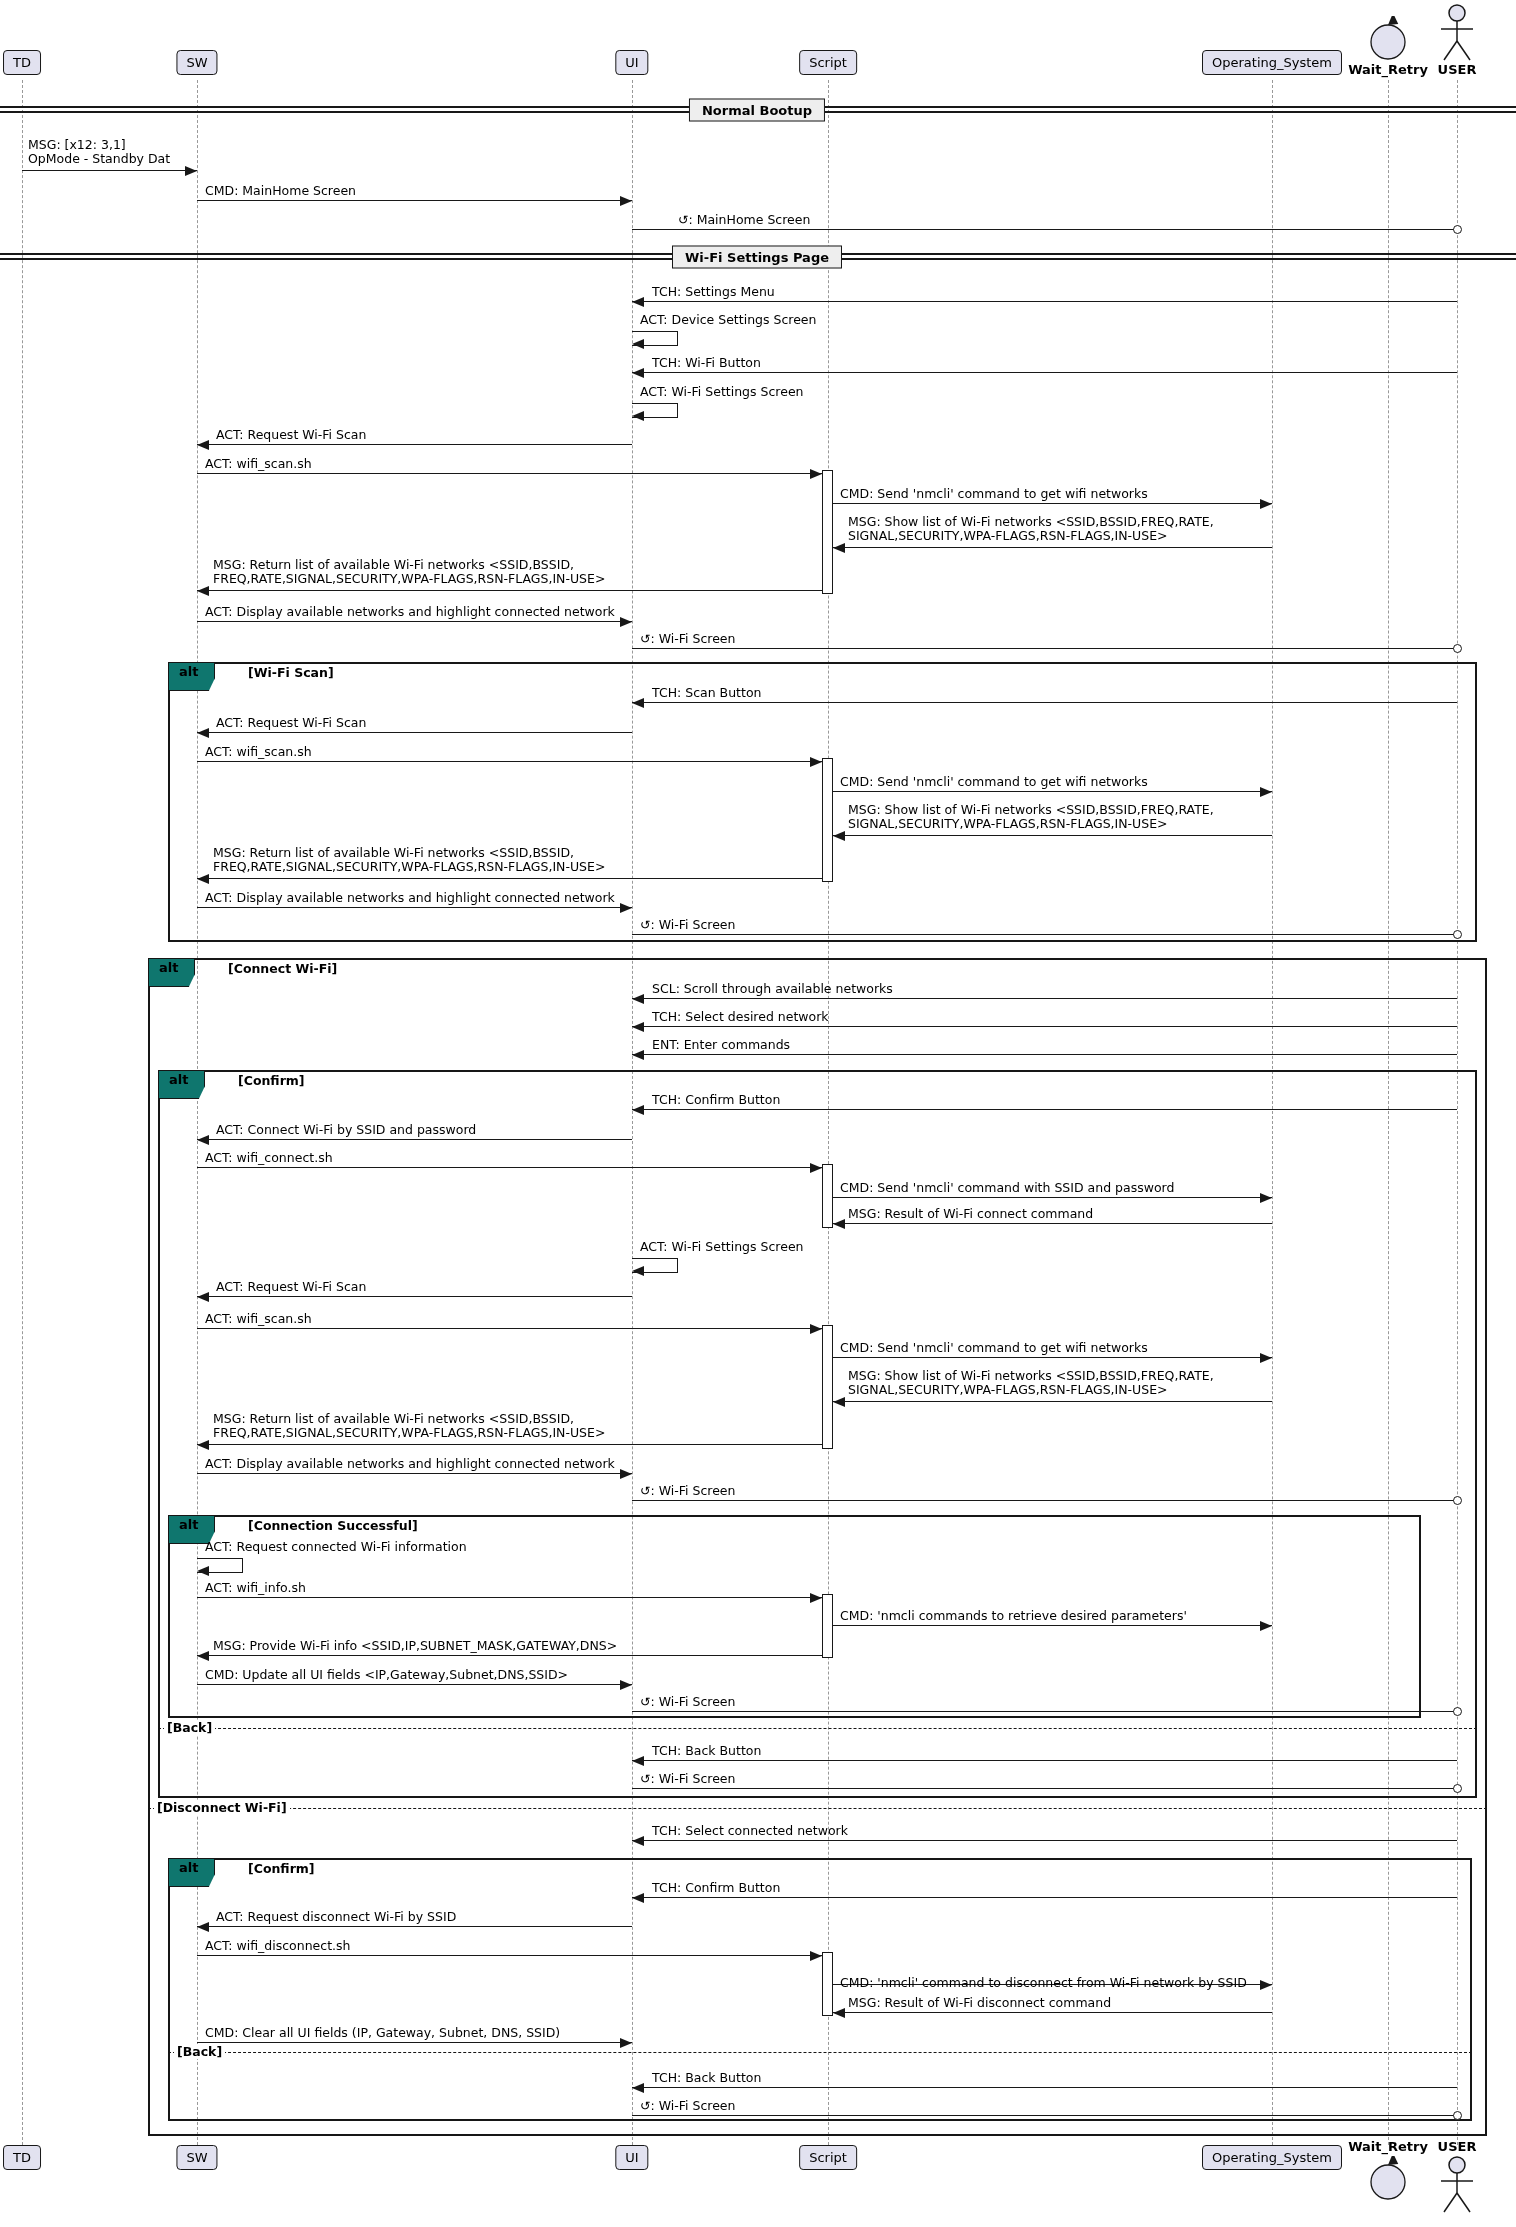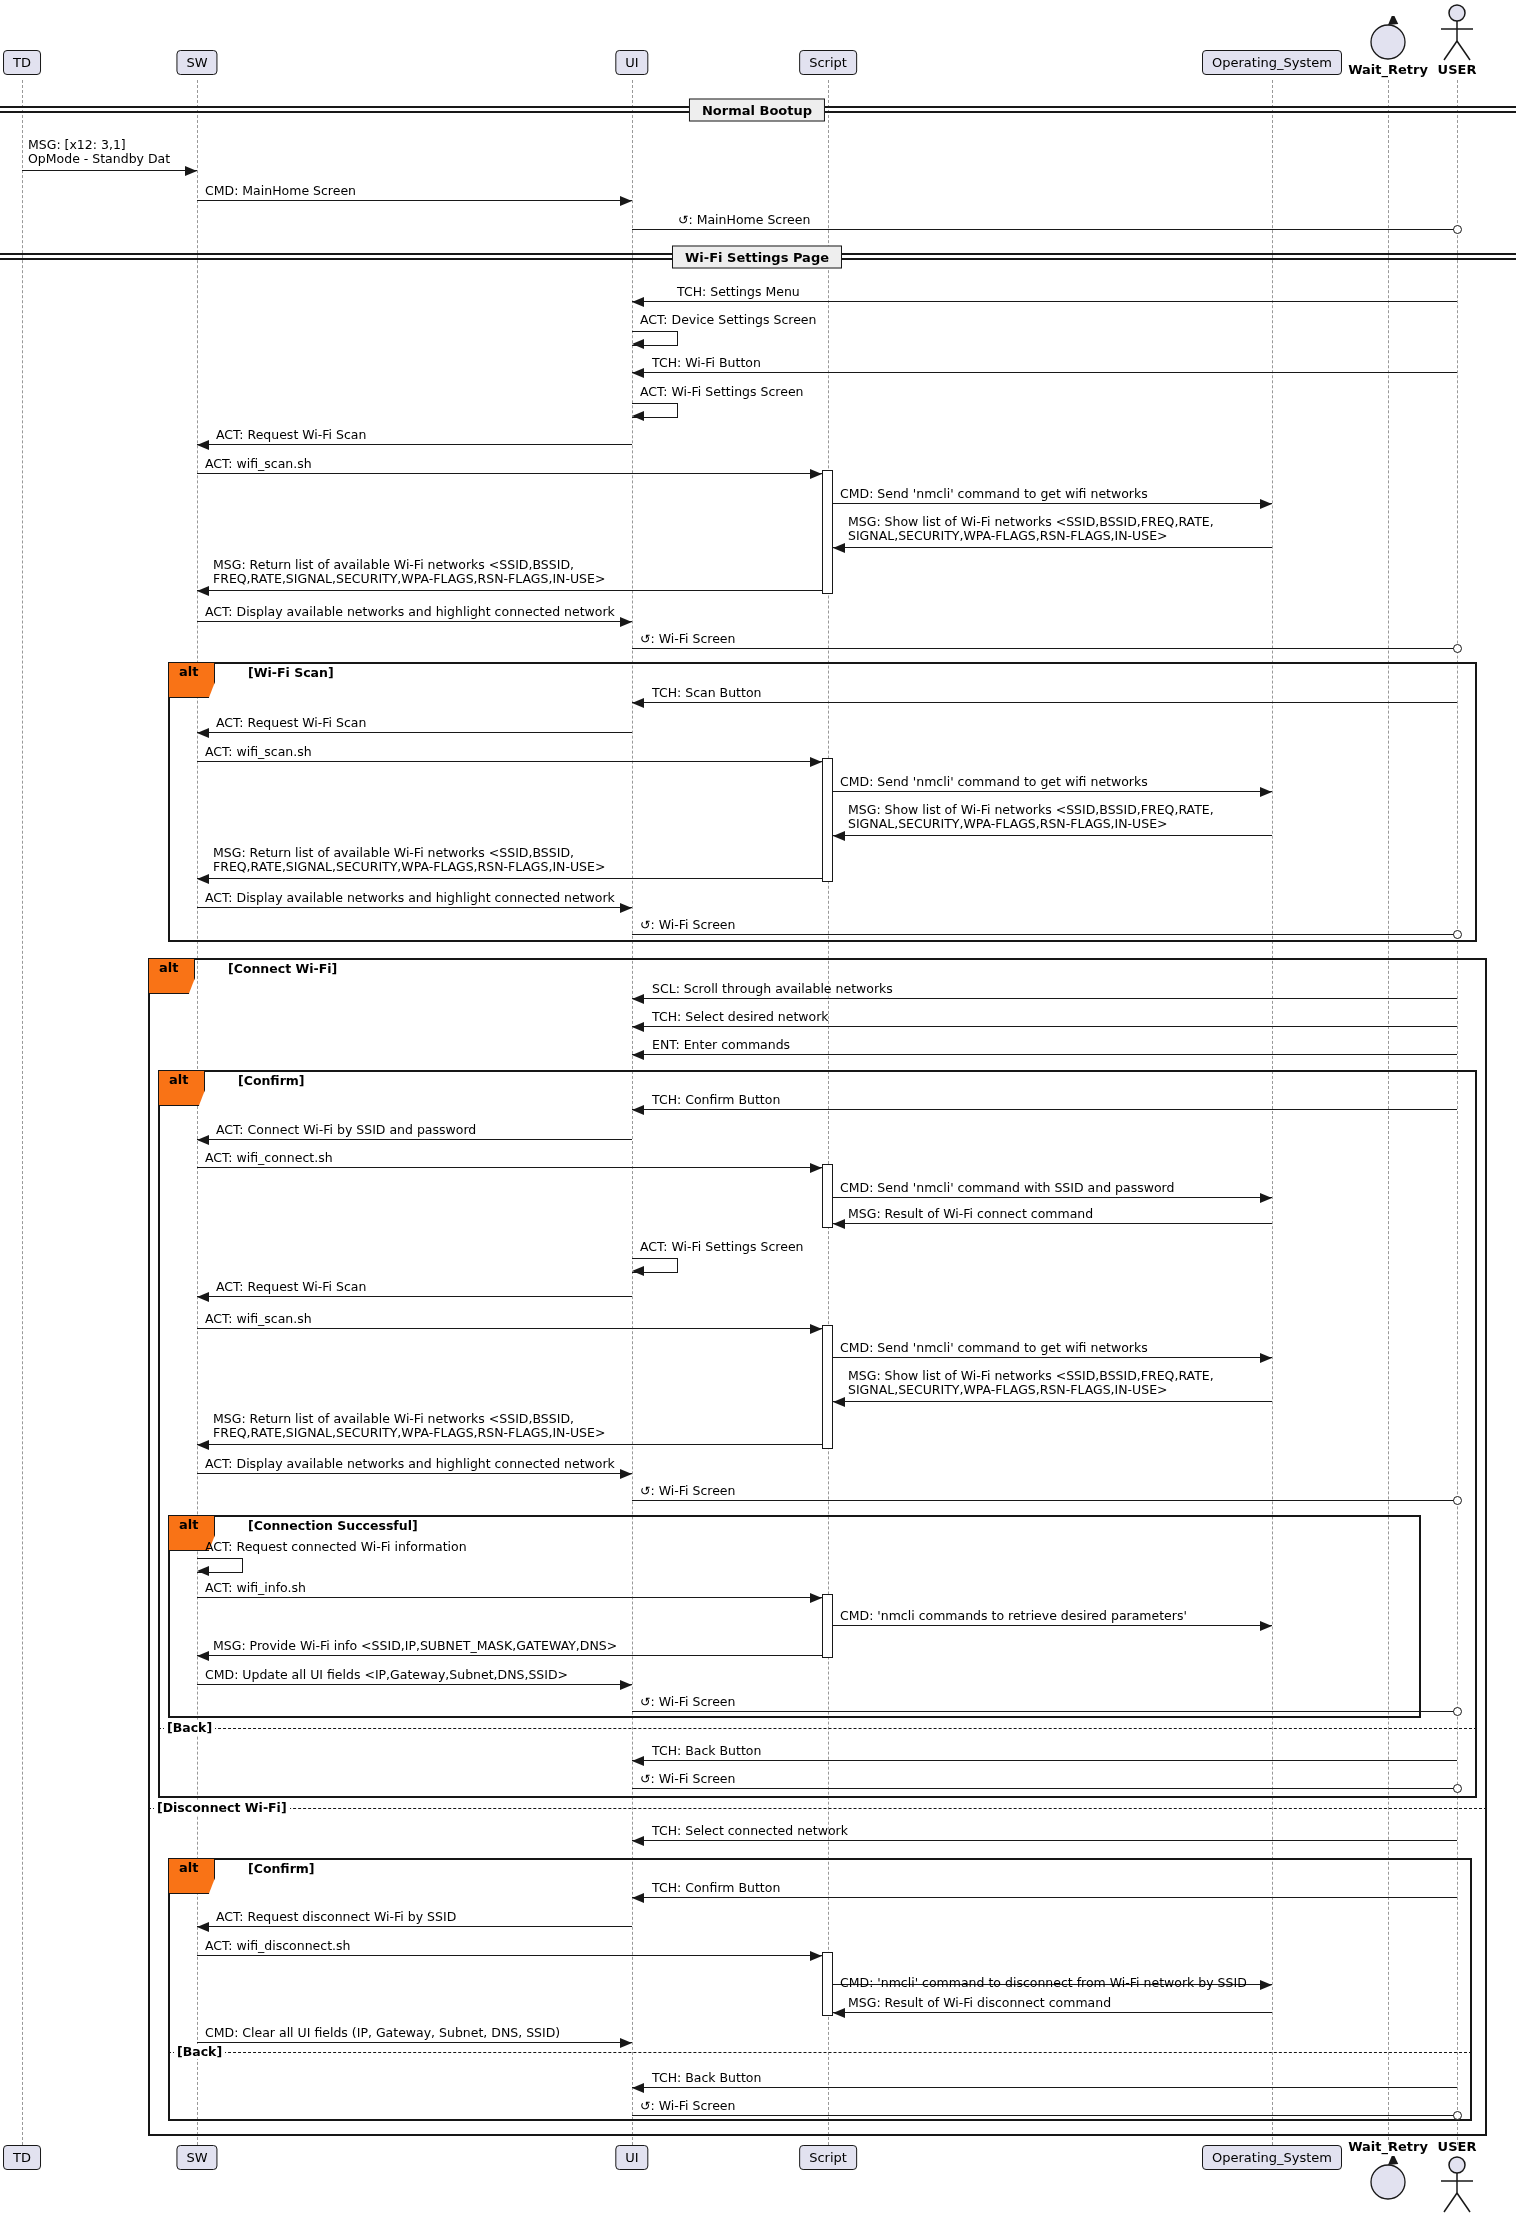--- a/index.html
+++ b/index.html
@@ -7,22 +7,22 @@
     font-family:"DejaVu Sans","Liberation Sans",sans-serif;color:#000;}
   .lifeline{position:absolute;width:0;border-left:1px dashed #999;}
   .participant-box{position:absolute;transform:translateX(-50%);background:#E2E2F0;
     border:1.5px solid #181818;border-radius:4px;padding:4px 9px;font-size:13px;white-space:nowrap;}
   .actor-label{position:absolute;transform:translateX(-50%);font-size:13px;white-space:nowrap;font-weight:bold;}
   .icon-wrap{position:absolute;transform:translateX(-50%);}
   .divider-line{position:absolute;left:0;width:100%;border-top:2px solid #181818;}
   .divider-box{position:absolute;transform:translate(-50%,-50%);background:#EEEEEE;
     border:1.5px solid #181818;font-weight:bold;font-size:13px;padding:3px 12px;white-space:nowrap;z-index:4;}
   .frame{position:absolute;border:2px solid #161616;z-index:2;}
-  .frame-tab{position:absolute;background:#f97316;font-weight:bold;font-size:13px;
-    padding:1px 16px 18px 10px;border:1.5px solid #161616;
+  .frame-tab{position:absolute;background:#0f766e;font-weight:bold;font-size:13px;
+    padding:1px 16px 11px 10px;border:1.5px solid #161616;
     clip-path:polygon(0 0,100% 0,100% 52%,86% 100%,0 100%);z-index:3;}
   .frame-cond{position:absolute;font-weight:bold;font-size:12.5px;white-space:nowrap;z-index:3;}
   .else-line{position:absolute;border-top:1.5px dashed #161616;z-index:3;}
   .else-label{position:absolute;font-weight:bold;font-size:12.5px;background:#fff;padding:0 3px;z-index:3;}
   .activation{position:absolute;width:9px;background:#fff;border:1.5px solid #181818;z-index:3;}
   .msg-line{position:absolute;height:0;border-top:1.5px solid #181818;z-index:5;}
   .msg-label{position:absolute;font-size:12.5px;line-height:14px;white-space:pre-line;z-index:5;}
   .arrow-right{position:absolute;width:0;height:0;border-top:5px solid transparent;
     border-bottom:5px solid transparent;border-left:12px solid #181818;z-index:6;}
   .arrow-left{position:absolute;width:0;height:0;border-top:5px solid transparent;
@@ -81,21 +81,21 @@
     <div class="msg-label" style="left: 28px; top: 138px;">MSG: [x12: 3,1]
  OpMode - Standby Dat</div>
     <div class="msg-line" style="left: 197px; top: 200px; width: 435px;"></div>
     <div class="arrow-right" style="left: 620px; top: 196px;"></div>
     <div class="msg-label" style="left: 205px; top: 184px;">CMD: MainHome Screen</div>
     <div class="msg-line" style="left: 632px; top: 229px; width: 825px;"></div>
     <div class="arrow-circle" style="left: 1453px; top: 225px;"></div>
     <div class="msg-label" style="left: 640px; top: 213px; margin-left: 38px;">↺: MainHome Screen</div>
     <div class="msg-line" style="left: 632px; top: 301px; width: 825px;"></div>
     <div class="arrow-left" style="left: 632px; top: 297px;"></div>
-    <div class="msg-label" style="left: 677px; top: 285px;">TCH: Settings Menu</div>
+    <div class="msg-label" style="left: 652px; top: 285px;">TCH: Settings Menu</div>
     <div class="self-loop" style="left: 632px; top: 331px;"></div>
     <div class="arrow-left" style="left: 632px; top: 339px;"></div>
     <div class="msg-label" style="left: 640px; top: 313px;">ACT: Device Settings Screen</div>
     <div class="msg-line" style="left: 632px; top: 372px; width: 825px;"></div>
     <div class="arrow-left" style="left: 632px; top: 368px;"></div>
     <div class="msg-label" style="left: 652px; top: 356px;">TCH: Wi-Fi Button</div>
     <div class="self-loop" style="left: 632px; top: 403px;"></div>
     <div class="arrow-left" style="left: 632px; top: 411px;"></div>
     <div class="msg-label" style="left: 640px; top: 385px;">ACT: Wi-Fi Settings Screen</div>
     <div class="msg-line" style="left: 197px; top: 444px; width: 435px;"></div>

